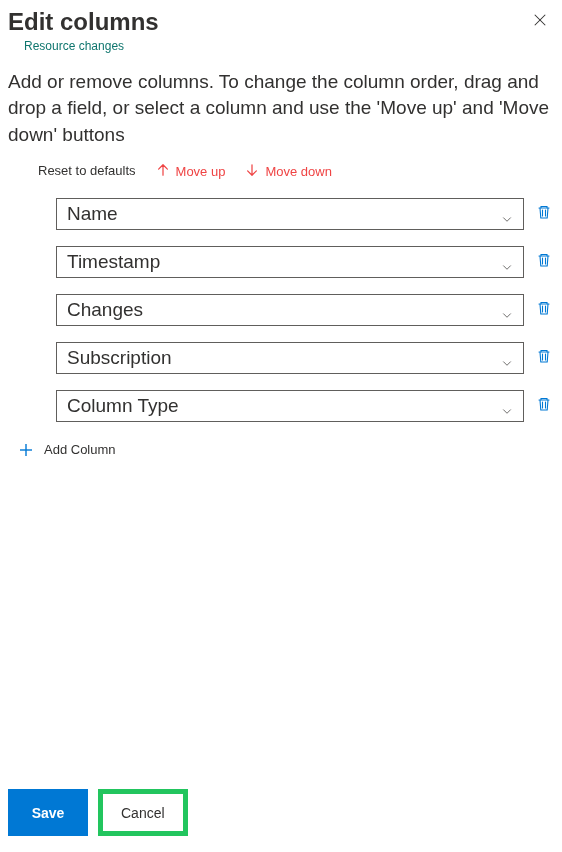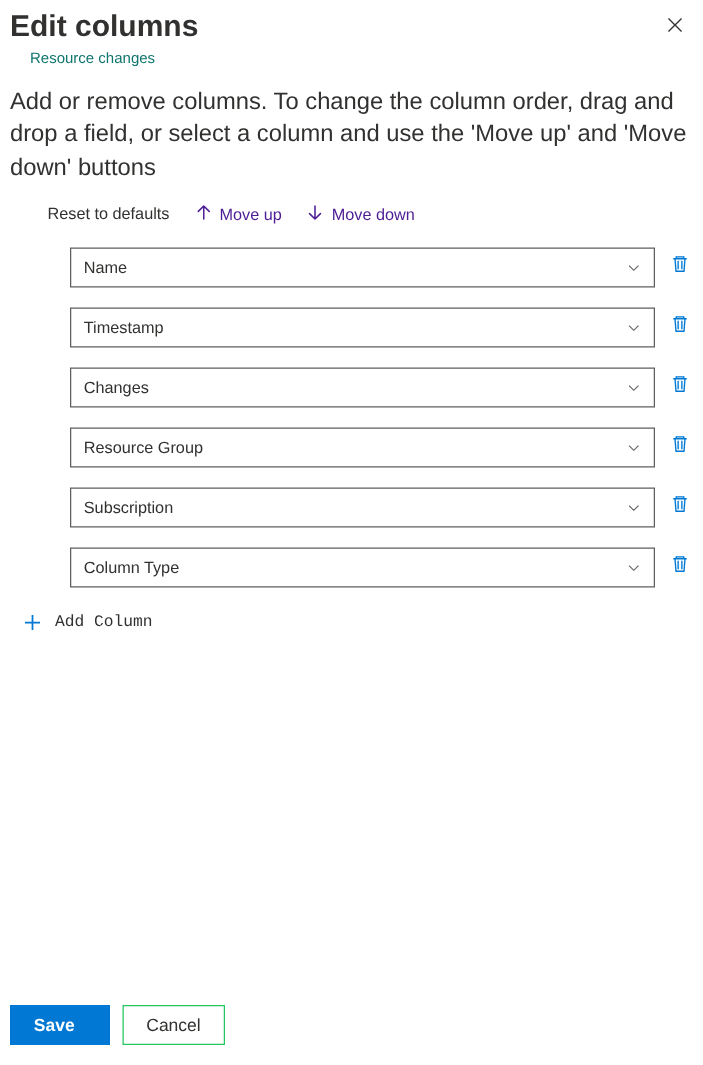--- a/index.html
+++ b/index.html
@@ -65,21 +65,21 @@
     font-size: 13px;
   }
   .toolbar-btn {
     display: inline-flex;
     align-items: center;
     gap: 6px;
     cursor: pointer;
     color: #323130;
   }
   .toolbar-btn.disabled {
-    color: #4c1d95;
+    color: #ef4444;
     cursor: default;
   }
   .toolbar-btn svg {
     width: 14px;
     height: 14px;
     stroke: currentColor;
     fill: none;
   }
 
   .columns-area {
@@ -94,21 +94,21 @@
     gap: 10px;
     margin-bottom: 16px;
   }
   .select {
     flex: 1;
     height: 32px;
     border: 1px solid #605e5c;
     display: flex;
     align-items: center;
     padding: 0 10px;
-    font-size: 13px;
+    font-size: 19px;
     cursor: pointer;
     justify-content: space-between;
     background: #fff;
   }
   .select .chevron {
     width: 12px;
     height: 12px;
   }
   .select .chevron svg {
     width: 12px; height: 12px; stroke: #605e5c; fill: none;
@@ -140,29 +140,29 @@
     color: #0078d4;
   }
   .add-column .plus svg { width:16px;height:16px; stroke: currentColor; }
 
   .footer {
     display: flex;
     gap: 10px;
     padding-top: 12px;
   }
   .btn {
-    height: 32px;
+    height: 47px;
     min-width: 80px;
     padding: 0 18px;
     font-size: 14px;
     display: inline-flex;
     align-items: center;
-    justify-content: flex-start;
-    cursor: pointer;
-    border: 1px solid #22c55e;
+    justify-content: center;
+    cursor: pointer;
+    border: 5px solid #22c55e;
     background: #fff;
     color: #323130;
   }
   .btn.primary {
     background: #0078d4;
     border-color: #0078d4;
     color: #fff;
     font-weight: 600;
   }
 </style>
@@ -261,37 +261,20 @@
       </div>
       <div class="delete-btn">
         <span>
           <svg viewBox="0 0 16 16">
               <path d="M3 4 H13 M5 4 V2.5 H11 V4 M4 4 L4.8 14 H11.2 L12 4 M6.5 6 V12 M9.5 6 V12" stroke-width="1.1" stroke-linecap="round"></path>
             </svg>
         </span>
       </div>
     </div>
 
-    <div class="column-row">
-      <div class="select">
-        <span>Resource Group</span>
-        <span class="chevron">
-          <svg viewBox="0 0 16 16">
-              <path d="M3 6 L8 11 L13 6" stroke-width="1.2"></path>
-            </svg>
-        </span>
-      </div>
-      <div class="delete-btn">
-        <span>
-          <svg viewBox="0 0 16 16">
-              <path d="M3 4 H13 M5 4 V2.5 H11 V4 M4 4 L4.8 14 H11.2 L12 4 M6.5 6 V12 M9.5 6 V12" stroke-width="1.1" stroke-linecap="round"></path>
-            </svg>
-        </span>
-      </div>
-    </div>
 
     <div class="column-row">
       <div class="select">
         <span>Subscription</span>
         <span class="chevron">
           <svg viewBox="0 0 16 16">
               <path d="M3 6 L8 11 L13 6" stroke-width="1.2"></path>
             </svg>
         </span>
       </div>
@@ -316,21 +299,21 @@
       <div class="delete-btn">
         <span>
           <svg viewBox="0 0 16 16">
               <path d="M3 4 H13 M5 4 V2.5 H11 V4 M4 4 L4.8 14 H11.2 L12 4 M6.5 6 V12 M9.5 6 V12" stroke-width="1.1" stroke-linecap="round"></path>
             </svg>
         </span>
       </div>
     </div>
 
 
-    <div class="add-column" style="margin-left:-38px;font-family:Liberation Mono, monospace;">
+    <div class="add-column" style="margin-left:-38px;">
       <span class="plus">
         <svg viewBox="0 0 16 16">
             <line x1="8" y1="2" x2="8" y2="14" stroke-width="1.4"></line>
             <line x1="2" y1="8" x2="14" y2="8" stroke-width="1.4"></line>
           </svg>
       </span>
       <span>Add Column</span>
     </div>
 
   </div>

